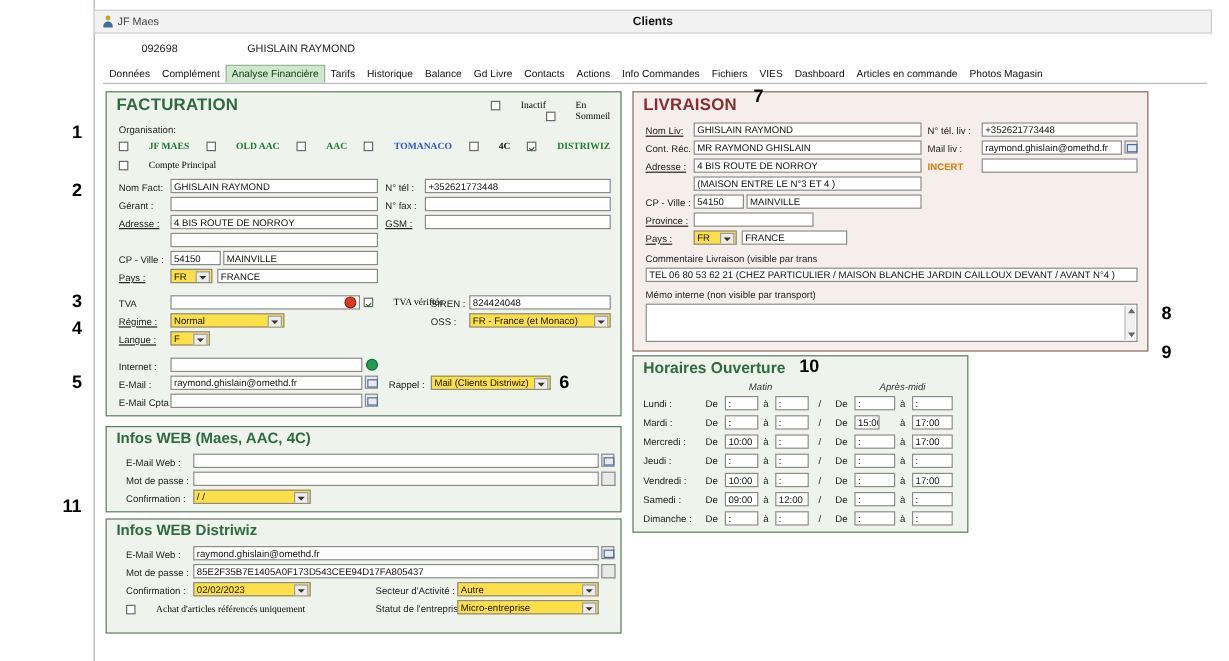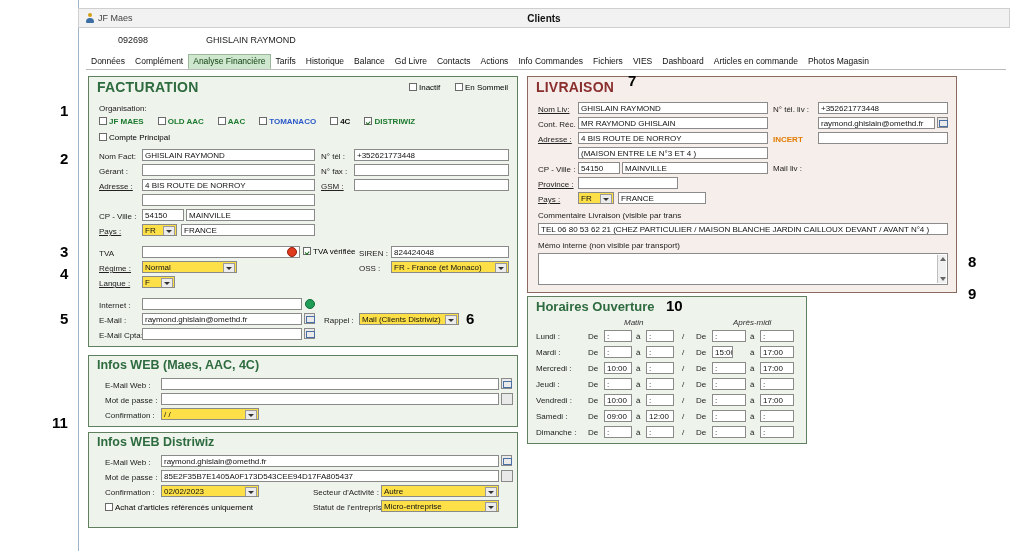--- a/index.html
+++ b/index.html
@@ -79,21 +79,21 @@
     content:""; position:absolute; right:1px; top:1px; width:10px; height:10px;
     background:#ececec; border:1px solid #9b9b9b;
   }
   .combo .arw{
     position:absolute; right:4px; top:5px; width:0;height:0;
     border-left:3px solid transparent;border-right:3px solid transparent;
     border-top:3px solid #333; z-index:2;
   }
   .chk { display:inline-block; width:8px;height:8px;border:1px solid #6a6a6a;background:#fff; vertical-align:-1px; position:relative;}
   .chk.on:after{content:"";position:absolute;left:1px;top:3px;width:3px;height:1.5px;border-left:1.5px solid #1d6b1d;border-bottom:1.5px solid #1d6b1d;transform:rotate(-45deg);}
-  .ckrow { font-size:8px; display:inline-flex; align-items:flex-start; gap:2px; }
+  .ckrow { font-size:8px; display:inline-flex; align-items:flex-end; gap:17px;font-family:Liberation Serif, serif; }
   .ckrow b { font-weight:bold; }
   .btnsm {
     width:12px;height:12px;background:#e9e9e9;border:1px solid #8a8a8a;
     display:inline-block; position:relative; vertical-align:top;
   }
   .num-ann {
     position:absolute; font-size:15px; font-weight:bold; color:#000;
   }
   .orange { color:#e07b00; font-weight:bold; font-size:8px; }
   .sec-title {
@@ -332,21 +332,21 @@
 <div class="panel" style="left:527px; top:76px; width:430px; height:217px; background:#f6eeea; border-color:#8a6a5f;">
   <div class="panel-title" style="color:#8a2e2e;">LIVRAISON</div>
 
   <div class="lbl u" style="position:absolute;left:10px;top:28px;">Nom Liv:</div>
   <div class="fld" style="position:absolute;left:50px;top:25px;width:190px;">GHISLAIN RAYMOND</div>
   <div class="lbl" style="position:absolute;left:245px;top:28px;">N° tél. liv :</div>
   <div class="fld" style="position:absolute;left:290px;top:25px;width:130px;">+352621773448</div>
 
   <div class="lbl" style="position:absolute;left:10px;top:43px;">Cont. Réc.</div>
   <div class="fld" style="position:absolute;left:50px;top:40px;width:190px;">MR RAYMOND  GHISLAIN</div>
-  <div class="lbl" style="position:absolute;left:245px;top:43px;margin-top:44px;">Mail liv :</div>
+  <div class="lbl" style="position:absolute;left:245px;top:43px;">Mail liv :</div>
   <div class="fld" style="position:absolute;left:290px;top:40px;width:117px;">raymond.ghislain@omethd.fr</div>
   <span class="maillink" style="position:absolute;left:409px;top:40px;"></span>
 
   <div class="lbl u" style="position:absolute;left:10px;top:58px;">Adresse :</div>
   <div class="fld" style="position:absolute;left:50px;top:55px;width:190px;">4 BIS   ROUTE DE NORROY</div>
   <div class="orange" style="position:absolute;left:245px;top:58px;">INCERT</div>
   <div class="fld" style="position:absolute;left:290px;top:55px;width:130px;"></div>
 
   <div class="fld" style="position:absolute;left:50px;top:70px;width:190px;">(MAISON ENTRE LE  N°3 ET 4 )</div>
 

